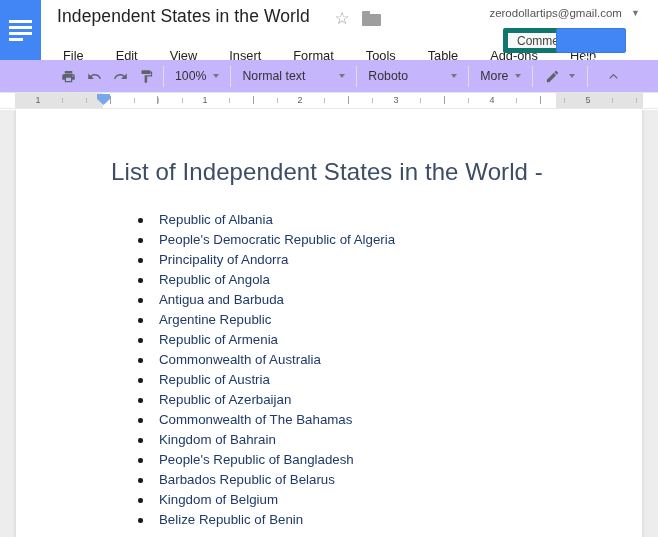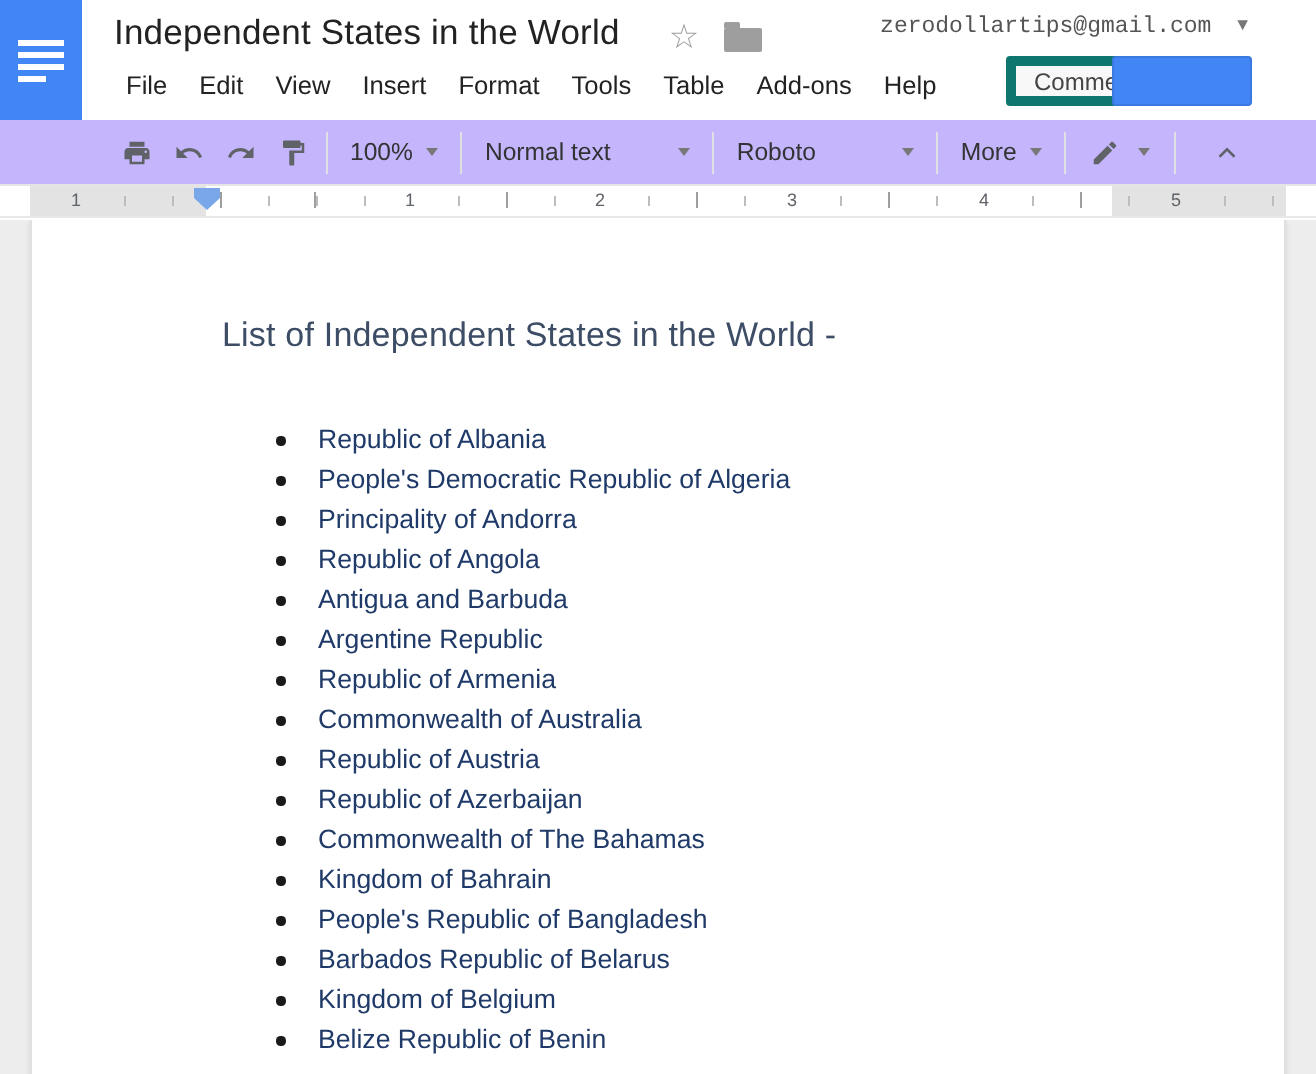--- a/index.html
+++ b/index.html
@@ -43,31 +43,30 @@
     cursor:pointer;
   }
   .folder-icon {
     position:absolute; left:362px; top:11px; width:19px; height:15px;
     cursor:pointer;
   }
   .folder-icon .tab { position:absolute; left:0; top:0; width:8px; height:3px; background:#9e9e9e; border-radius:1px 1px 0 0;}
   .folder-icon .body { position:absolute; left:0; top:2.5px; width:19px; height:12.5px; background:#9e9e9e; border-radius:1px;}
 
   .account {
-    position:absolute; right:34px; top:7px;
+    position:absolute; right:18px; top:7px;
     font-size:11.5px; color:#555555; white-space:nowrap;
     cursor:pointer;
-    font-family:Liberation Mono, monospace;
   }
   .account .caret { display:inline-block; margin-left:6px; color:#777; font-size:9px; vertical-align:1px; }
 
   
   .menubar {
-    position:absolute; left:55px; top:31px;
-    display:flex; gap:0; align-items:center;
+    position:absolute; left:55px; top:44px;
+    display:flex; gap:16px; align-items:center;
   }
   .menu-item {
     font-size:12.8px; color:#222222; padding:4px 8px; cursor:pointer;
     white-space:nowrap; line-height:16px;
   }
 
   .comments-btn {
     position:absolute; left:503px; top:28px;
     height:25px; padding:0 9px;
     border:5px solid #0f766e; background:#f8f8f8; border-radius:2px;
@@ -135,21 +134,21 @@
     position:absolute; left:0; top:110px; width:658px; height:427px;
     background:#ededed; overflow:hidden;
   }
   .page {
     position:absolute; left:15px; top:0px; width:628px; height:500px;
     background:#ffffff; border:1px solid #e0e0e0; border-top:none;
     box-shadow:0 1px 3px rgba(0,0,0,.10);
   }
   .doc-heading {
     position:absolute; left:95px; top:48px;
-    font-size:17px; color:#3d4d66; white-space:nowrap; letter-spacing:.1px;
+    font-size:24px; color:#3d4d66; white-space:nowrap; letter-spacing:.1px;
   }
   .bullet-list {
     position:absolute; left:108px; top:100px; width:470px;
     margin:0; padding:0; list-style:none;
   }
   .bullet-list li {
     position:relative; font-size:13.3px; color:#1f3a68;
     line-height:20px; padding-left:35px; white-space:nowrap;
   }
   .bullet-list li::before {

